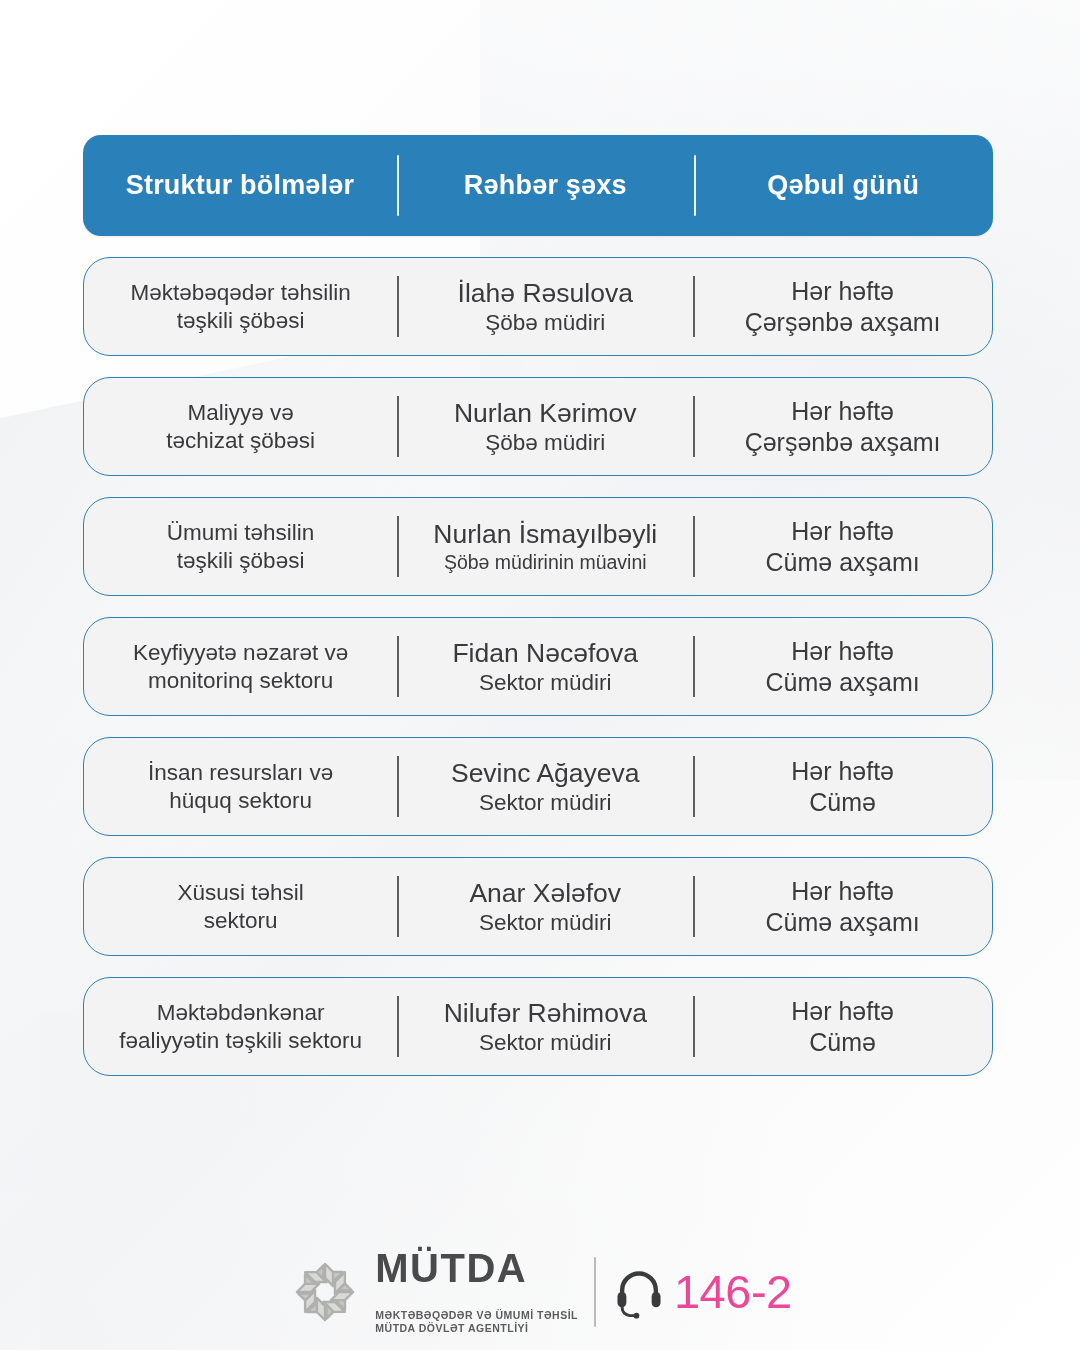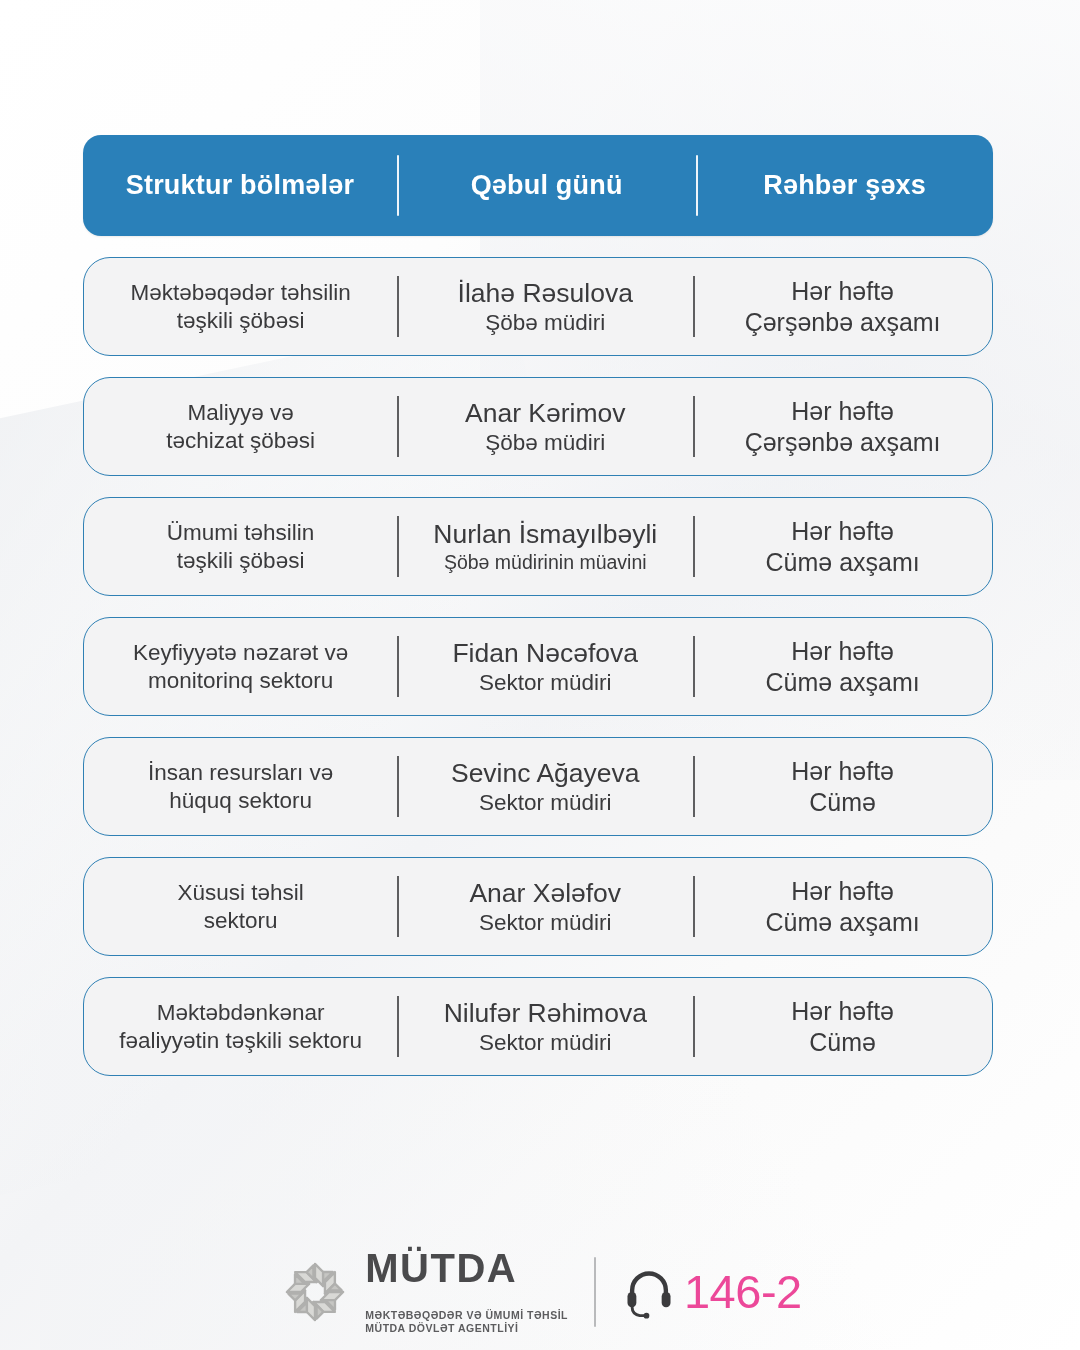--- a/index.html
+++ b/index.html
@@ -105,21 +105,21 @@
   .c2.small-sub .line-2 { font-size:19.5px; }
   .c3 .line-1, .c3 .line-2 { font-size:25px; }
 
   
   .footer {
     position:absolute;
     left:0; right:0; top:1248px;
     display:flex;
     align-items:center;
     justify-content:center;
-    gap:26px;
+    gap:16px;
   }
   .brand { display:flex; align-items:center; gap:13px; }
 
   .emblem { width:74px; height:74px; flex:0 0 74px; }
 
   .wordmark { display:flex; flex-direction:column; justify-content:center; }
   .wordmark-name {
     font-size:40px; font-weight:bold;
     letter-spacing:1.5px;
     color:#4a4a4c;
@@ -157,26 +157,26 @@
 <div class="bg-sheen-c"></div>
 
 <div class="page">
 
   <div class="table-wrap">
 
     <div class="t-head">
       <div class="cell col-1">
         <span>Struktur bölmələr</span>
       </div>
+      <div class="cell col-2">
+        <span>Rəhbər şəxs</span>
+      </div>
       <div class="cell col-3">
         <span>Qəbul günü</span>
       </div>
-      <div class="cell col-2">
-        <span>Rəhbər şəxs</span>
-      </div>
     </div>
 
     <div class="t-row">
       <div class="cell c1 col-1">
         <span class="line-1">Məktəbəqədər təhsilin</span>
         <span class="line-2">təşkili şöbəsi</span>
       </div>
       <div class="cell c2 col-2">
         <span class="line-1">İlahə Rəsulova</span>
         <span class="line-2">Şöbə müdiri</span>
@@ -186,21 +186,21 @@
         <span class="line-2">Çərşənbə axşamı</span>
       </div>
     </div>
 
     <div class="t-row">
       <div class="cell c1 col-1">
         <span class="line-1">Maliyyə və</span>
         <span class="line-2">təchizat şöbəsi</span>
       </div>
       <div class="cell c2 col-2">
-        <span class="line-1">Anar Kərimov</span>
+        <span class="line-1">Nurlan Kərimov</span>
         <span class="line-2">Şöbə müdiri</span>
       </div>
       <div class="cell c3 col-3">
         <span class="line-1">Hər həftə</span>
         <span class="line-2">Çərşənbə axşamı</span>
       </div>
     </div>
 
     <div class="t-row">
       <div class="cell c1 col-1">

